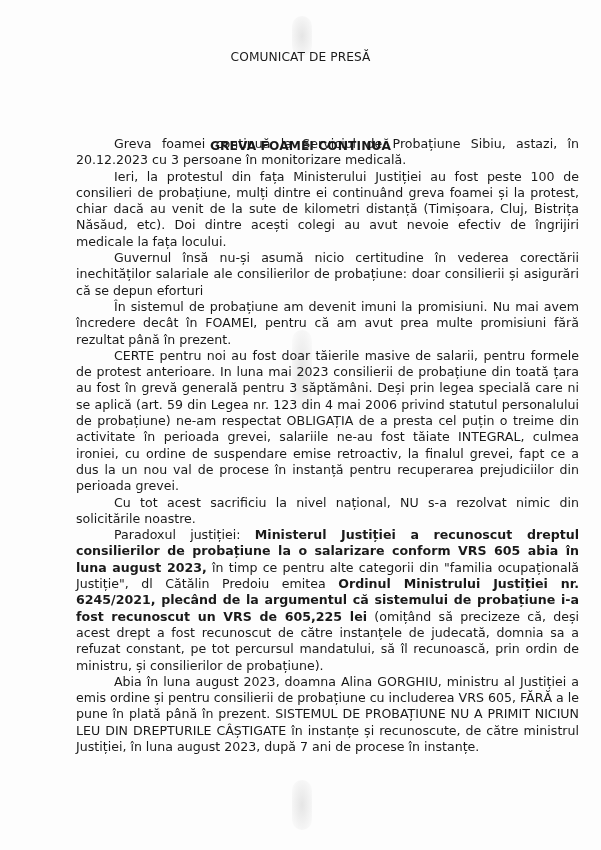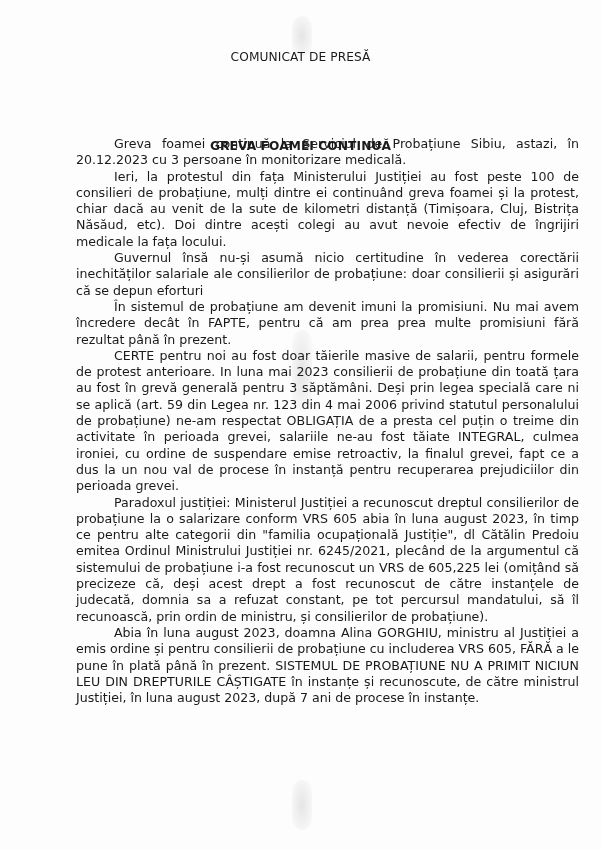--- a/index.html
+++ b/index.html
@@ -7,38 +7,39 @@
          font-family: "DejaVu Sans", sans-serif; color: #1a1a1a; }
   .page { position: absolute; left: 0; top: 0; width: 601px; height: 850px; background: #fdfdfd; }
   .title { position: absolute; left: 0; width: 601px; text-align: center;
            font-size: 12.2px; letter-spacing: 0.1px; }
   .t1 { top: 50px; }
   .t2 { top: 94px; font-weight: bold; margin-top: 45px; }
   .body { position: absolute; left: 76px; top: 136px; width: 503px;
           font-size: 12.6px; line-height: 16.3px; text-align: justify; }
   .body p { margin: 0; text-indent: 38px; }
   .body p.gap { margin-top: 7px; }
-  .b { font-weight: normal; }
+  .b { font-weight: bold; }
   .scan { position: absolute; left: 292px; width: 20px; border-radius: 10px;
           background: radial-gradient(ellipse, rgba(120,120,120,0.18), rgba(255,255,255,0));
           pointer-events: none; }
 </style>
 </head>
 <body>
 
 <div class="page">
   <div class="scan" style="top:16px;height:40px;"></div>
   <div class="scan" style="top:330px;height:80px;"></div>
   <div class="scan" style="top:780px;height:50px;"></div>
 
   <div class="title t1">COMUNICAT DE PRESĂ</div>
   <div class="title t2">GREVA FOAMEI CONTINUĂ</div>
 
   <div class="body">
     <p>Greva foamei continuă la Serviciul de Probațiune Sibiu, astazi, în 20.12.2023 cu 3 persoane în monitorizare medicală.</p>
     <p>Ieri, la protestul din fața Ministerului Justiției au fost peste 100 de consilieri de probațiune, mulți dintre ei continuând greva foamei și la protest, chiar dacă au venit de la sute de kilometri distanță (Timișoara, Cluj, Bistrița Năsăud, etc). Doi dintre acești colegi au avut nevoie efectiv de îngrijiri medicale la fața locului.</p>
     <p>Guvernul însă nu-și asumă nicio certitudine în vederea corectării inechităților salariale ale consilierilor de probațiune: doar consilierii și asigurări că se depun eforturi</p>
-    <p>În sistemul de probațiune am devenit imuni la promisiuni. Nu mai avem încredere decât în FAPTE, pentru că am prea prea multe promisiuni fără rezultat până în prezent.</p>
+    <p>În sistemul de probațiune am devenit imuni la promisiuni. Nu mai avem încredere decât în FOAMEI, pentru că am avut prea multe promisiuni fără rezultat până în prezent.</p>
     <p>CERTE pentru noi au fost doar tăierile masive de salarii, pentru formele de protest anterioare. In luna mai 2023 consilierii de probațiune din toată țara au fost în grevă generală pentru 3 săptămâni. Deși prin legea specială care ni se aplică (art. 59 din Legea nr. 123 din 4 mai 2006 privind statutul personalului de probațiune) ne-am respectat OBLIGAȚIA de a presta cel puțin o treime din activitate în perioada grevei, salariile ne-au fost tăiate INTEGRAL, culmea ironiei, cu ordine de suspendare emise retroactiv, la finalul grevei, fapt ce a dus la un nou val de  procese în instanță pentru recuperarea prejudiciilor din perioada grevei.</p>
+    <p>Cu tot acest sacrificiu la nivel național,  NU s-a rezolvat nimic din solicitările noastre.</p>
     <p><span>Paradoxul justiției: </span><span class="b">Ministerul Justiției a recunoscut dreptul consilierilor de probațiune la o salarizare conform VRS 605 abia în luna august 2023,</span><span> în timp ce pentru alte categorii din "familia ocupațională Justiție", dl Cătălin Predoiu emitea </span><span class="b">Ordinul Ministrului Justiției nr. 6245/2021, plecând de la argumentul că sistemului de probațiune i-a fost recunoscut un VRS de 605,225 lei</span><span>  (omițând să precizeze că, deși acest drept a fost recunoscut de către instanțele de judecată, domnia sa a refuzat constant, pe tot percursul mandatului, să îl recunoască, prin ordin de ministru, și consilierilor de probațiune).</span></p>
     <p>Abia în luna august 2023, doamna Alina GORGHIU, ministru al Justiției a emis ordine și pentru consilierii de probațiune cu includerea VRS 605, FĂRĂ a le pune în plată până în prezent. SISTEMUL DE PROBAȚIUNE NU A PRIMIT NICIUN LEU DIN DREPTURILE CÂȘTIGATE în instanțe și recunoscute, de către ministrul Justiției, în luna august 2023, după 7 ani de procese în instanțe.</p>
   </div>
 </div>
 
 </body></html>

